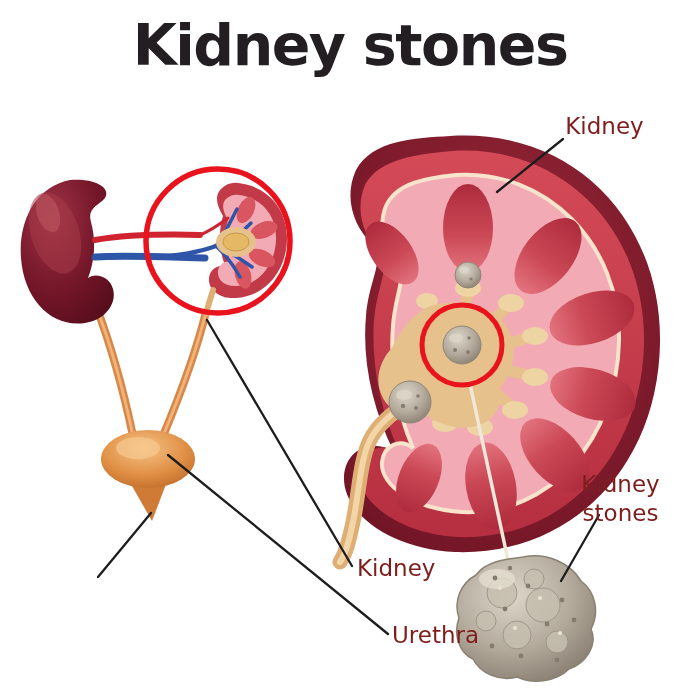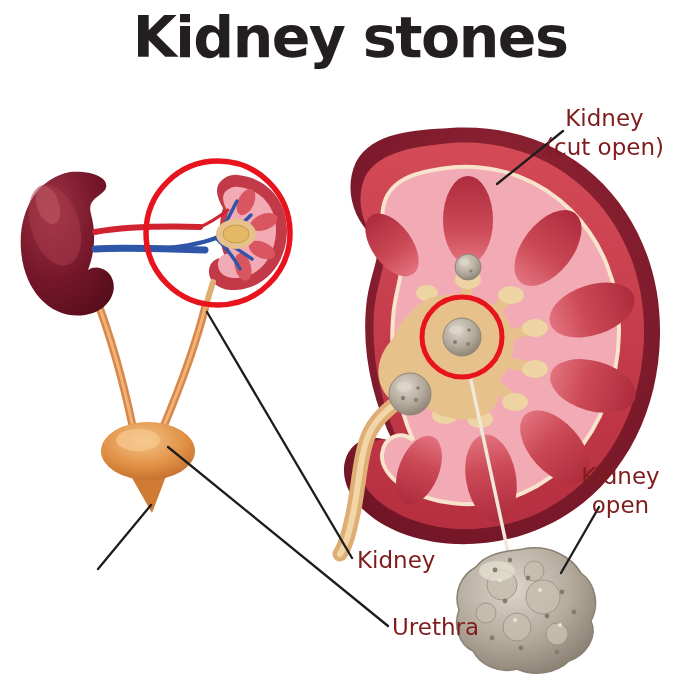--- a/index.html
+++ b/index.html
@@ -1,20 +1,20 @@
 <!DOCTYPE html>
 <html><head>
 <meta charset="utf-8">
 <style>
   html,body{margin:0;padding:0;}
   body{
     width:700px;height:700px;background:#ffffff;position:relative;overflow:hidden;
     font-family:"DejaVu Sans","Liberation Sans",sans-serif;
   }
-  .stage{position:absolute;inset:0;}
+  .stage{position:absolute;inset:0;margin-top:8px;}
   .title{
     position:absolute;top:4px;left:0;width:700px;margin:0;
     text-align:center;font-size:57px;font-weight:700;letter-spacing:-1.5px;
     color:#221e21;
   }
   .label{
     position:absolute;color:#7f1d1d;font-size:23px;line-height:1.25;
   }
   .label.center{text-align:center;}
   .label span{display:block;}
@@ -228,24 +228,23 @@
     <line x1="352" y1="558" x2="207" y2="312"></line>
     <line x1="388" y1="626" x2="168" y2="447"></line>
     <line x1="98" y1="569" x2="151" y2="505"></line>
   </g>
 </svg>
 
 <h1 class="title">Kidney stones</h1>
 
 <div class="label center" id="lbl-kidney-cut-open">
   <span>Kidney</span>
-  <span>(cut open)</span>
 </div>
 
 <div class="label center" id="lbl-kidney-stone">
   <span>Kidney</span>
-  <span>open</span>
+  <span>stones</span>
 </div>
 
 <div class="label" id="lbl-ureter">Kidney</div>
 <div class="label" id="lbl-bladder">Urethra</div>
 
 </div>
 
 </body></html>

